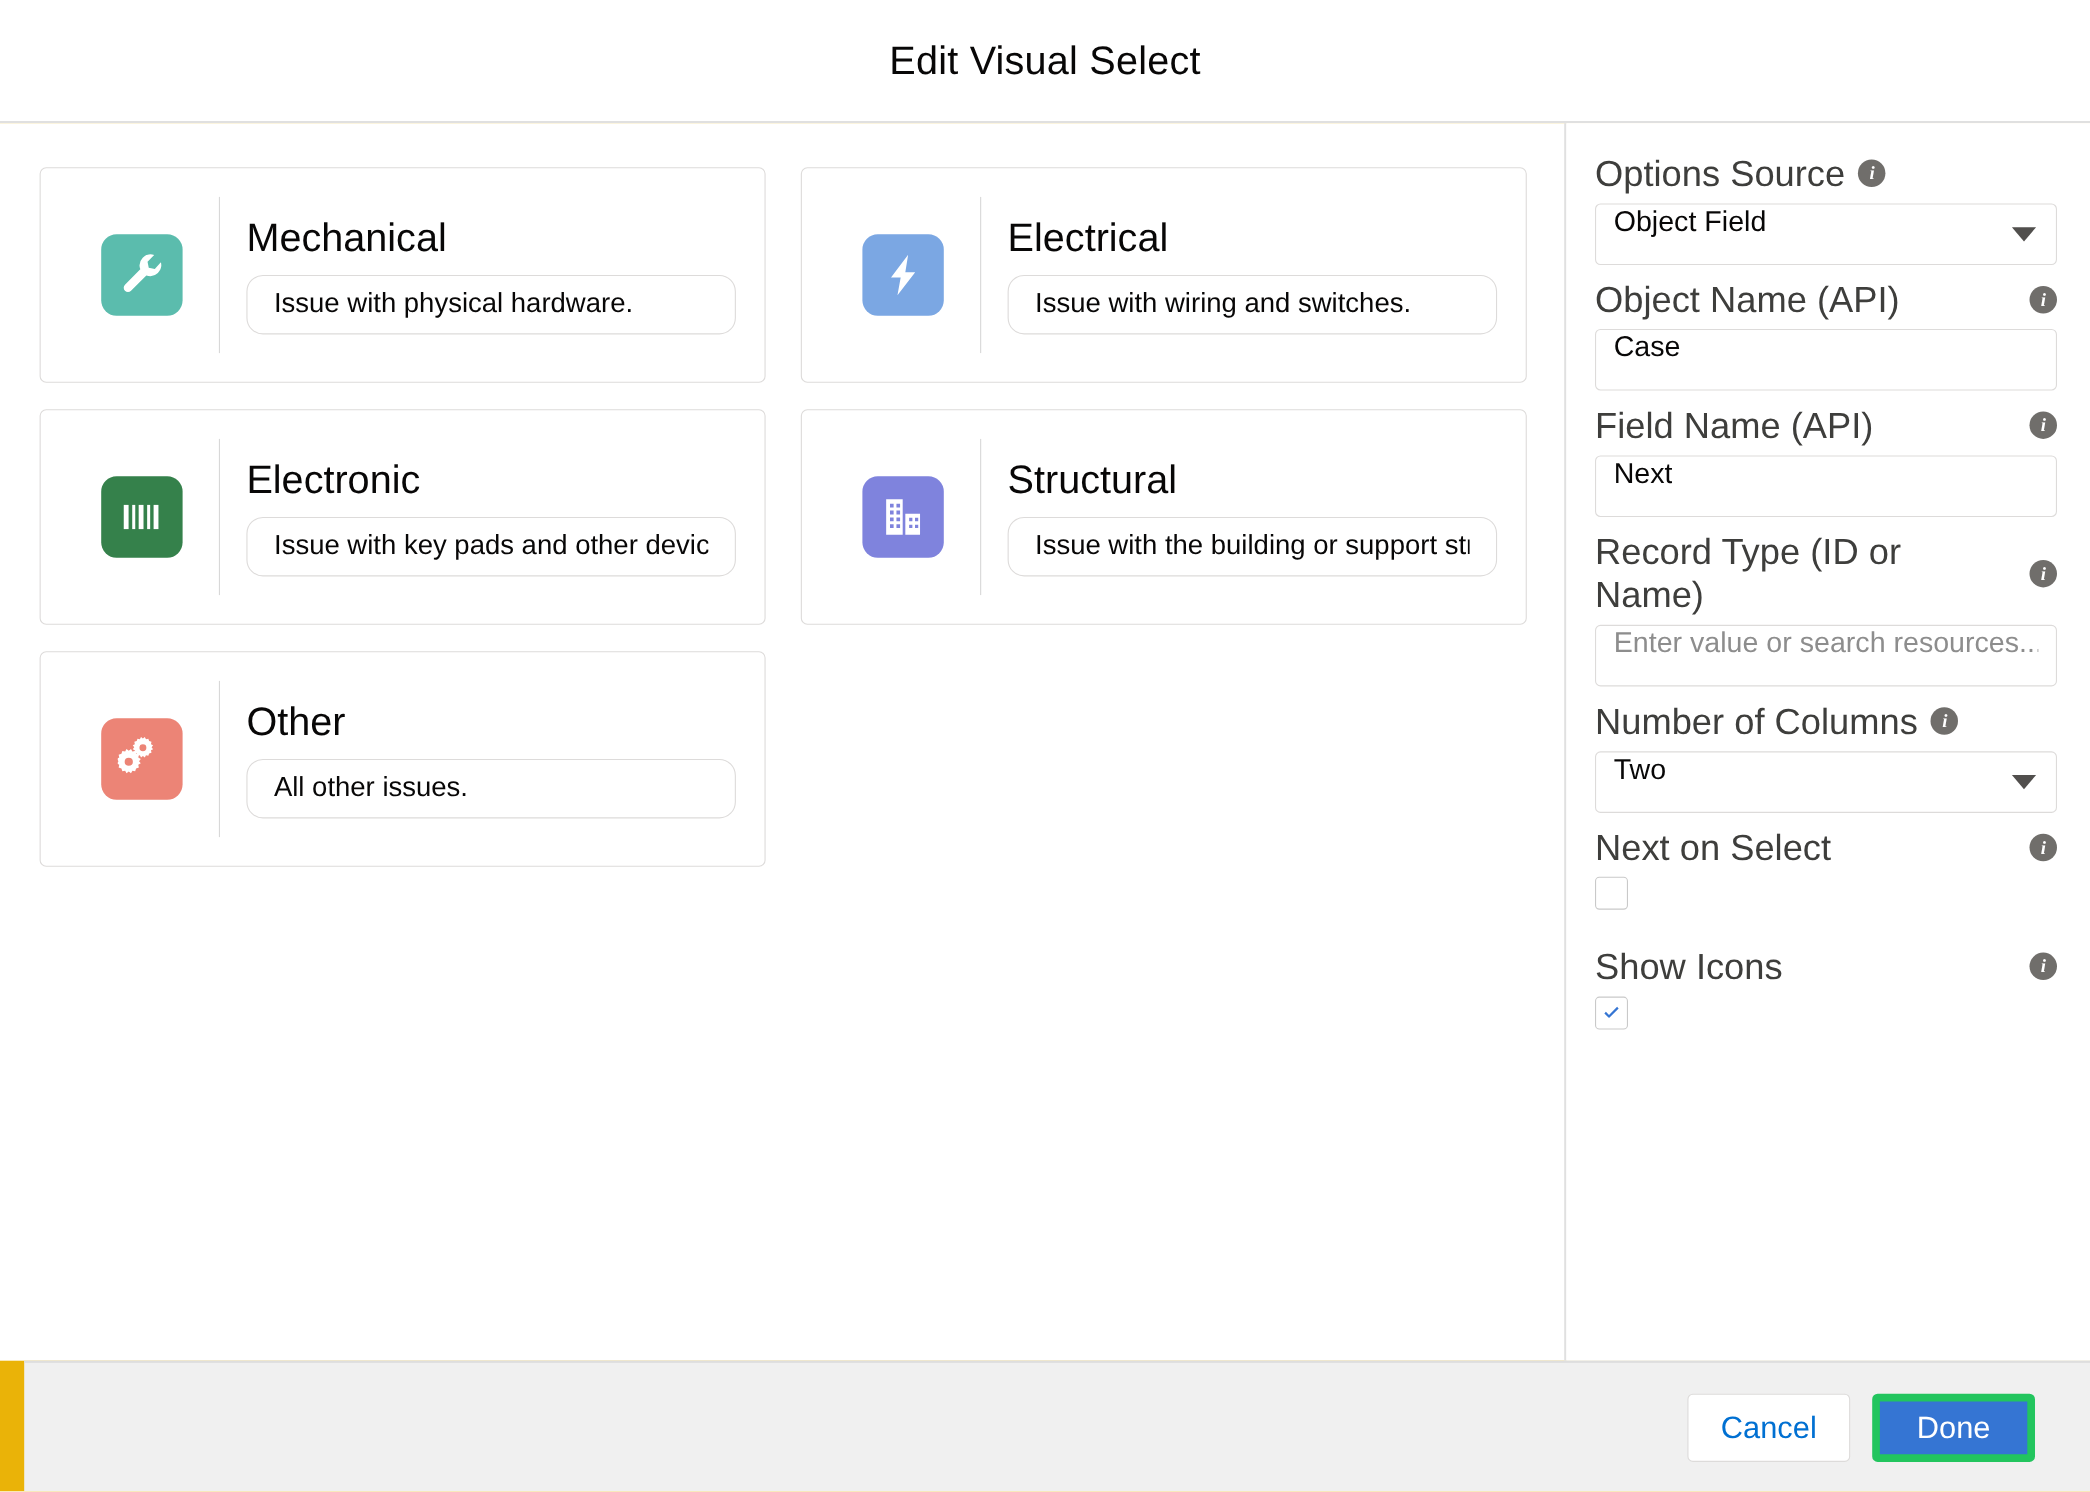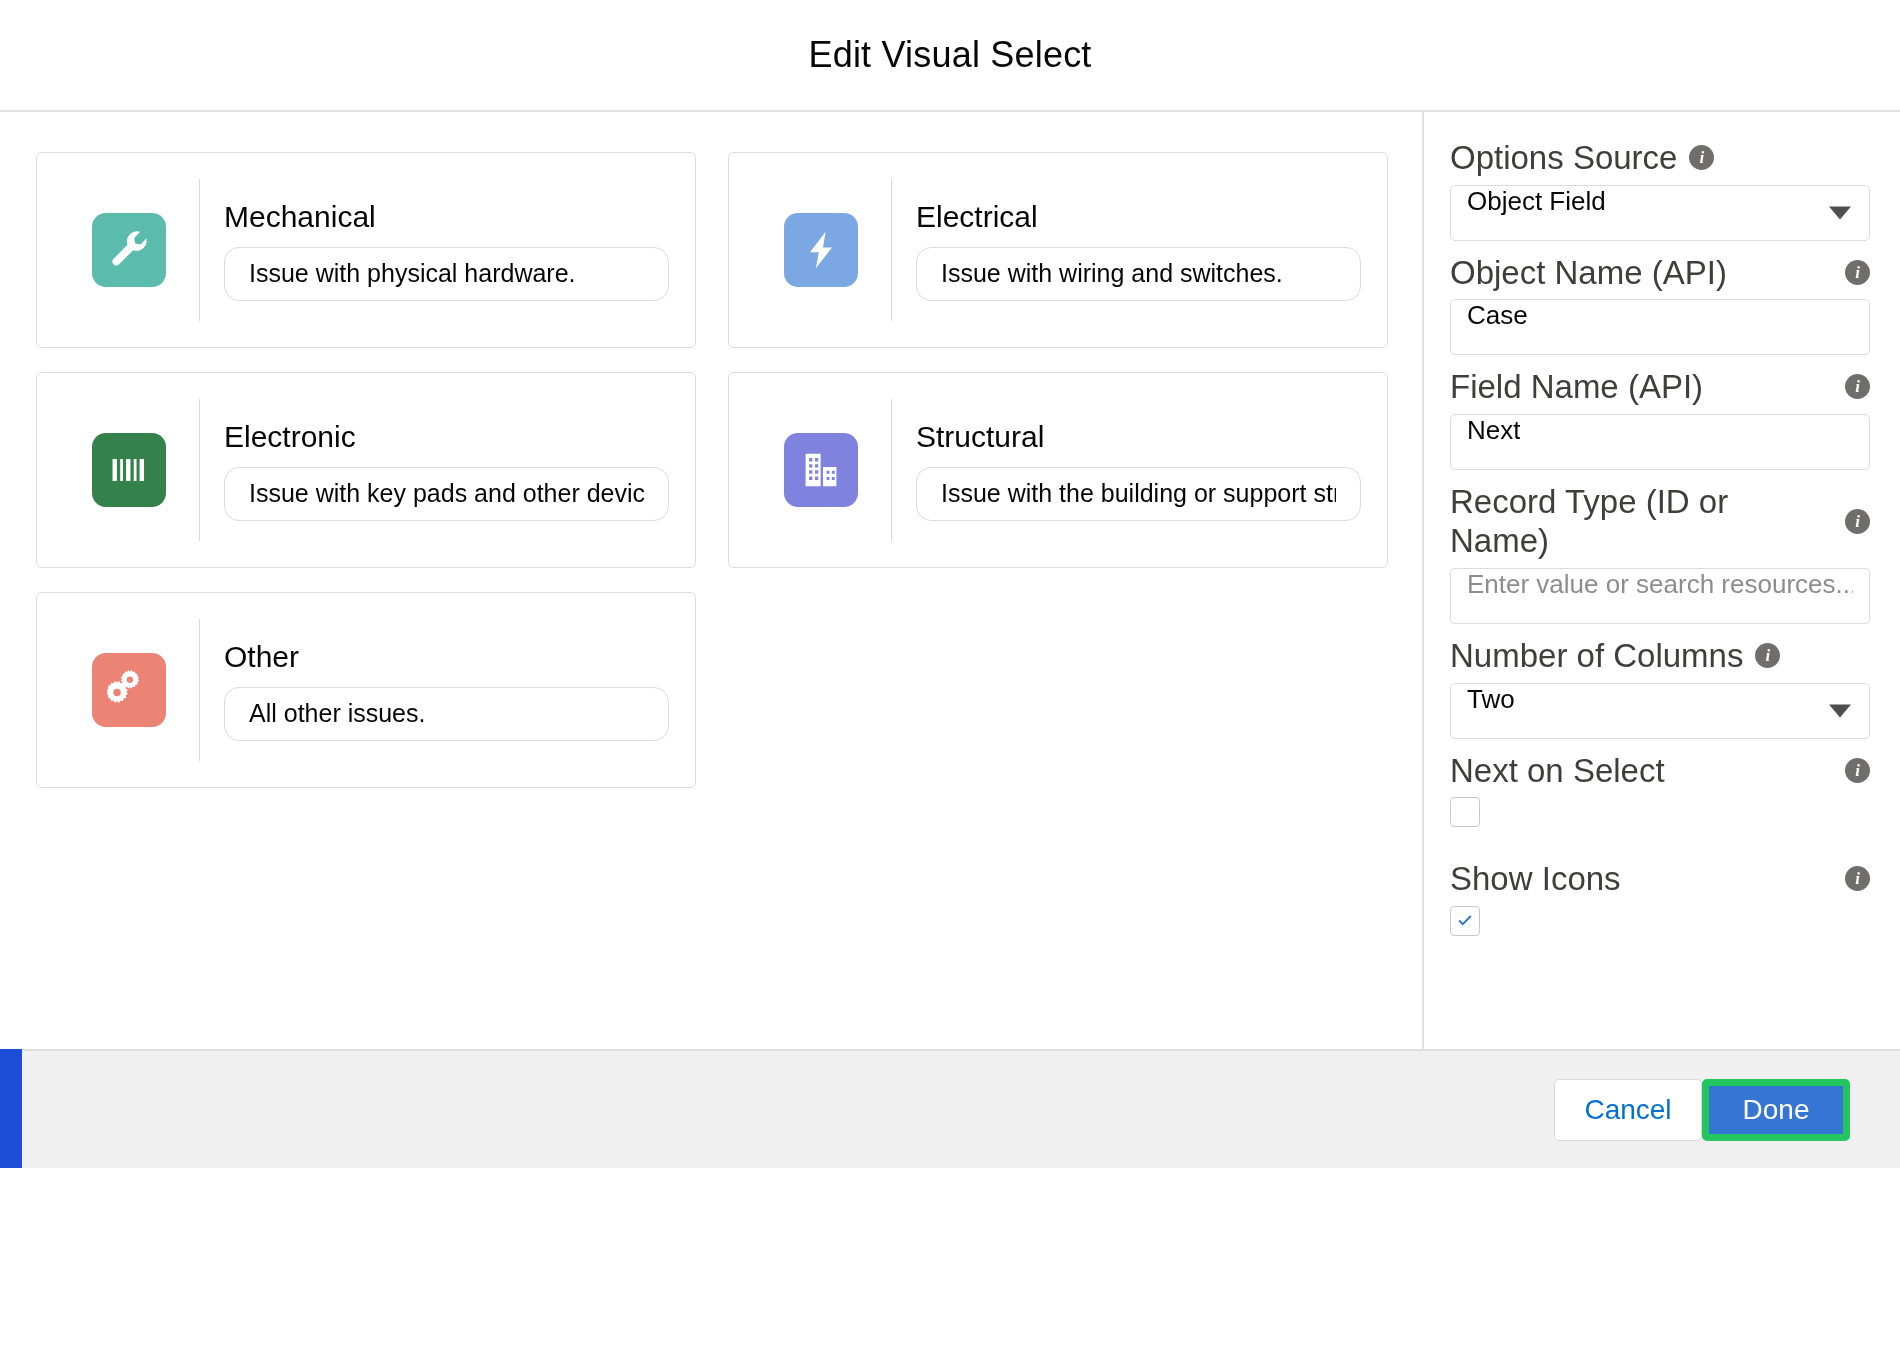--- a/index.html
+++ b/index.html
@@ -4,23 +4,23 @@
 <style>
   * { box-sizing: border-box; }
   html, body {
     margin: 0; padding: 0;
     width: 1900px; height: 1356px;
     background: #ffffff;
     font-family: "Liberation Sans", sans-serif;
     -webkit-font-smoothing: antialiased;
   }
   .modal {
-    width: 1900px; height: 1168px;
+    width: 1900px; height: 1356px;
     display: flex; flex-direction: column;
-    background: #1d4ed8;
+    background: #eab308;
     overflow: hidden;
   }
 
   
   .modal-header {
     height: 112px;
     flex: 0 0 112px;
     display: flex; align-items: center; justify-content: center;
     border-bottom: 2px solid #e0e0e0;
     background: #ffffff;
@@ -85,21 +85,21 @@
     background: #d8d8d8;
     flex: 0 0 1px;
   }
   .card-main {
     flex: 1 1 auto;
     padding-left: 24px;
     padding-right: 4px;
     min-width: 0;
   }
   .card-label {
-    font-size: 30px;
+    font-size: 36px;
     color: #080707;
     line-height: 1.1;
     margin-bottom: 14px;
     white-space: nowrap;
   }
   .card-desc {
     width: 100%;
     height: 54px;
     border: 1px solid #dddbda;
     border-radius: 15px;
@@ -189,20 +189,21 @@
   
   .modal-footer {
     height: 119px;
     flex: 0 0 119px;
     background: #f0f0f0;
     border-top: 2px solid #dedede;
     display: flex;
     align-items: center;
     justify-content: flex-end;
     padding-right: 50px;
+    gap: 20px;
     margin-left: 22px;
   }
   .btn {
     height: 62px;
     min-width: 148px;
     border-radius: 5px;
     font-family: "Liberation Sans", sans-serif;
     font-size: 28px;
     display: inline-flex;
     align-items: center;

